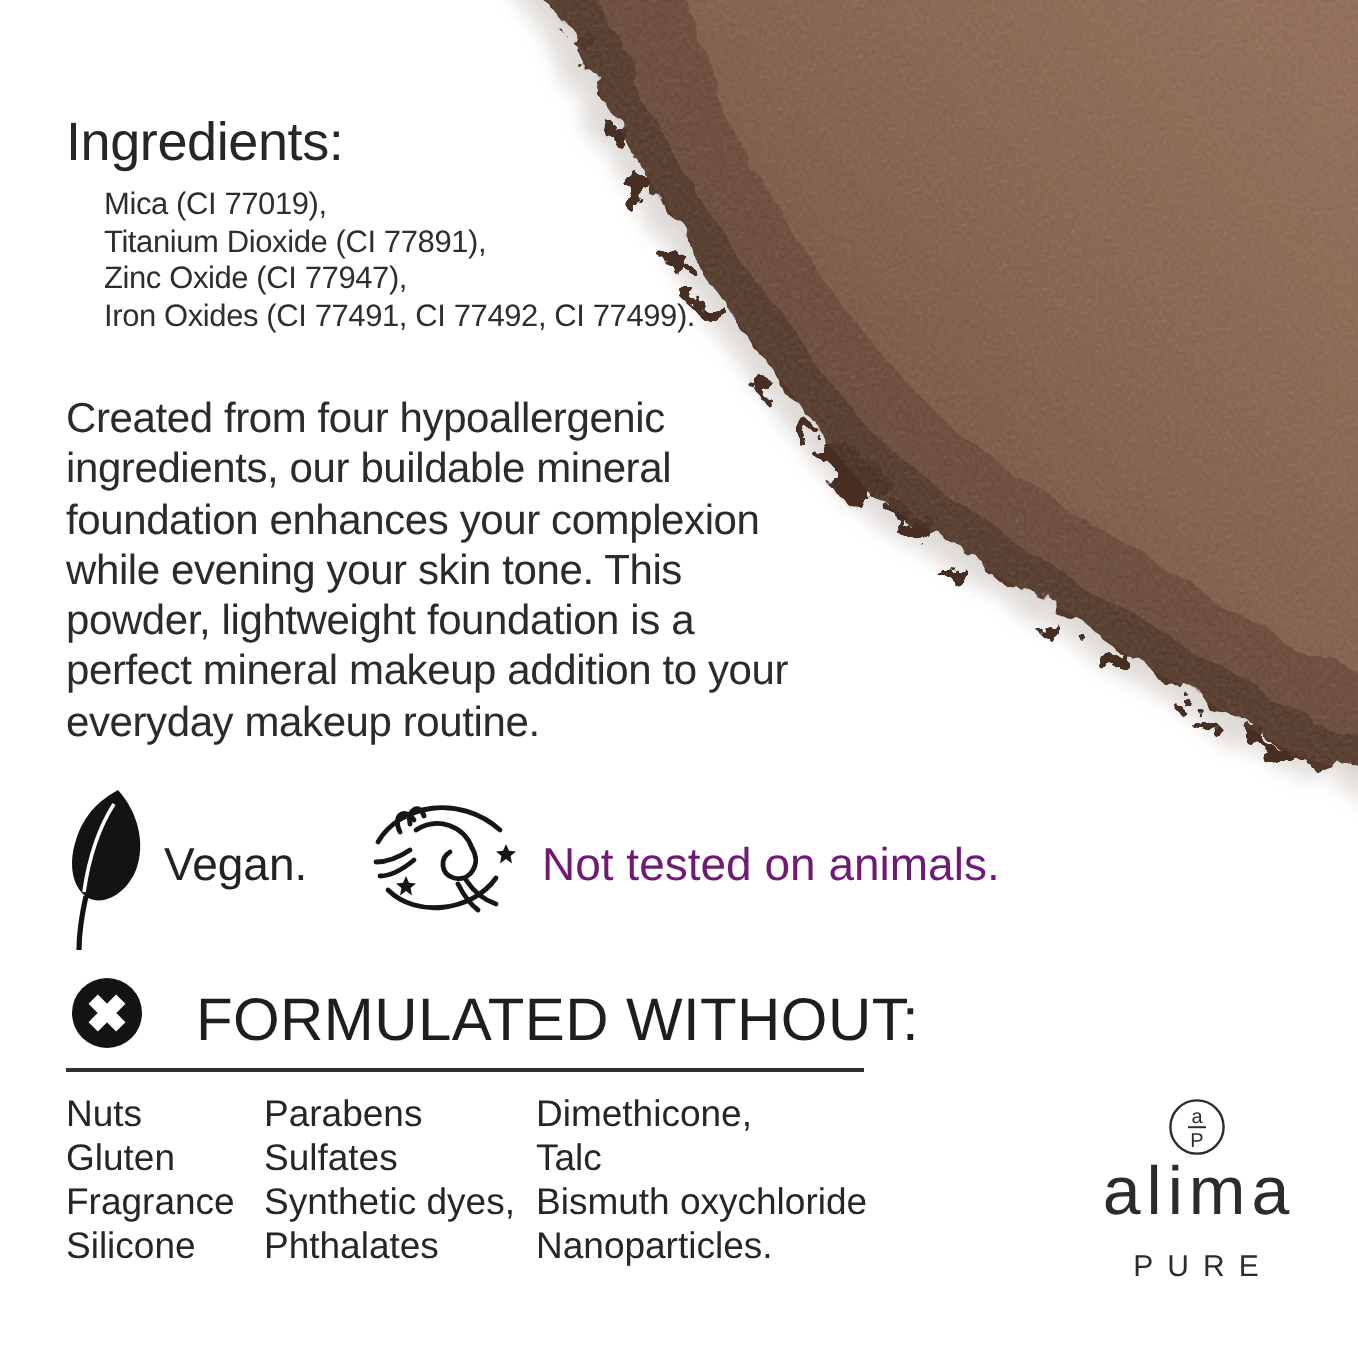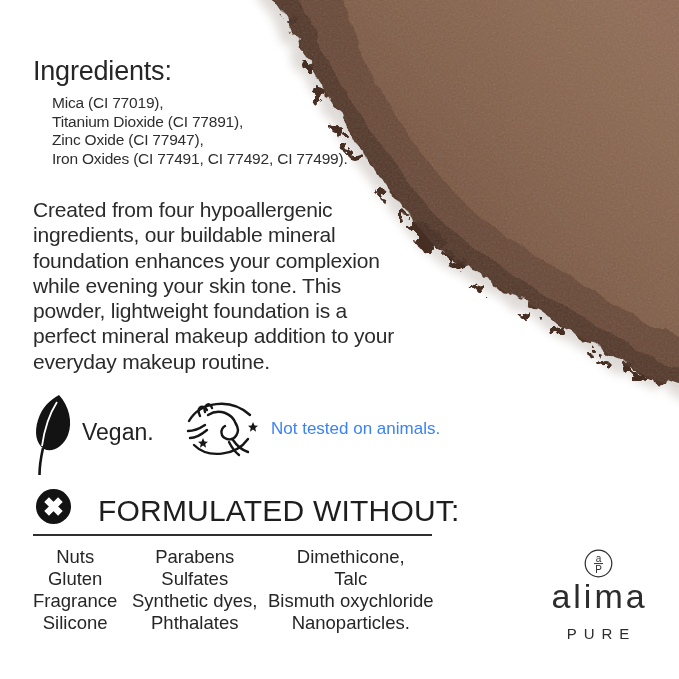--- a/index.html
+++ b/index.html
@@ -13,27 +13,27 @@
   
   .ing-heading{left:33px;top:56px;font-size:27px;letter-spacing:-0.2px;color:#262626;text-align:center;}
   .ing-list{left:33px;top:94px;font-size:15.5px;line-height:18.6px;letter-spacing:-0.2px;color:#2e2e2e;margin-left:19px;}
   
   .desc{left:33px;top:197px;width:440px;font-size:21px;line-height:25.3px;
         letter-spacing:-0.2px;white-space:pre-line;color:#2b2b2b;}
   
   .leaf{left:30px;top:394px;width:44px;height:82px;}
   .vegan-label{left:82px;top:419px;font-size:23px;color:#222;}
   .bunny{left:186px;top:397px;width:74px;height:66px;}
-  .animals-label{left:271px;top:419px;font-size:17px;color:#3b82f6;}
+  .animals-label{left:271px;top:419px;font-size:23px;color:#701a75;}
   
   .fw-icon{left:36px;top:489px;width:35px;height:35px;}
   .fw-heading{left:79px;top:494px;font-size:30px;letter-spacing:0.2px;color:#1e1e1e;margin-left:19px;}
   .fw-divider{left:33px;top:534px;width:399px;height:2px;background:#2f2f2f;}
   .fw-col{top:546px;font-size:18.5px;line-height:22px;color:#262626;}
-  .fw-col div{height:22px;text-align:center;}
+  .fw-col div{height:22px;}
   .fw-col1{left:33px;} .fw-col2{left:132px;} .fw-col3{left:268px;}
   
   .logo{left:533px;top:549px;width:130px;text-align:center;color:#2c2c2c;}
   .logo-mark{display:block;margin:0 auto;}
   .logo-name{font-size:34px;letter-spacing:3px;margin-left:3px;margin-top:1px;line-height:34px;}
   .logo-sub{font-size:15px;letter-spacing:7px;margin-left:7px;margin-top:13px;line-height:15px;}
 </style>
 </head>
 <body>
 

